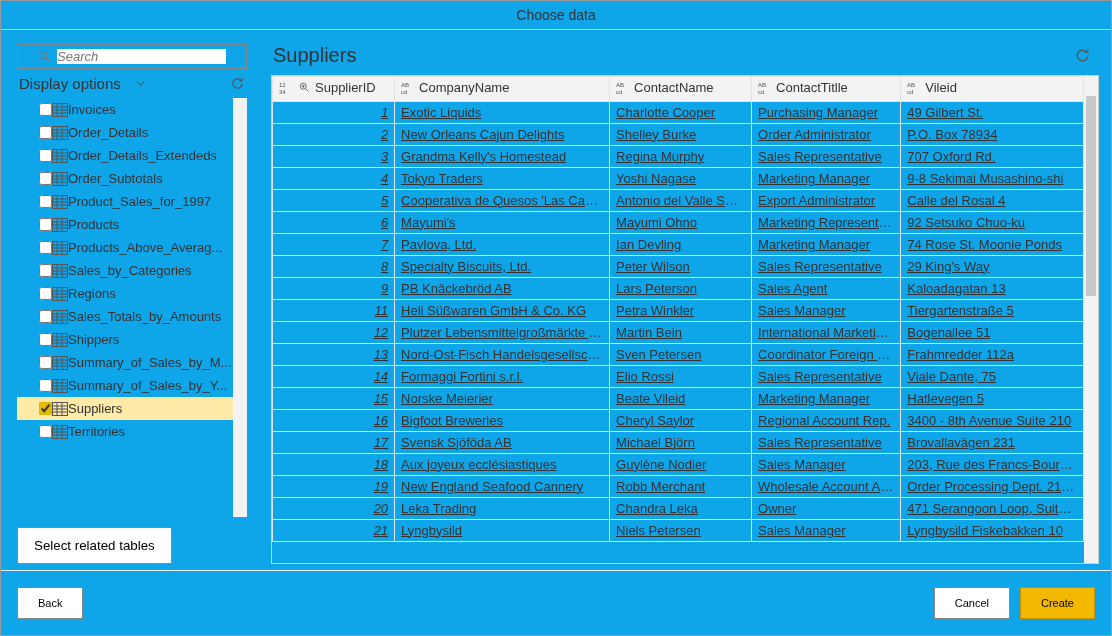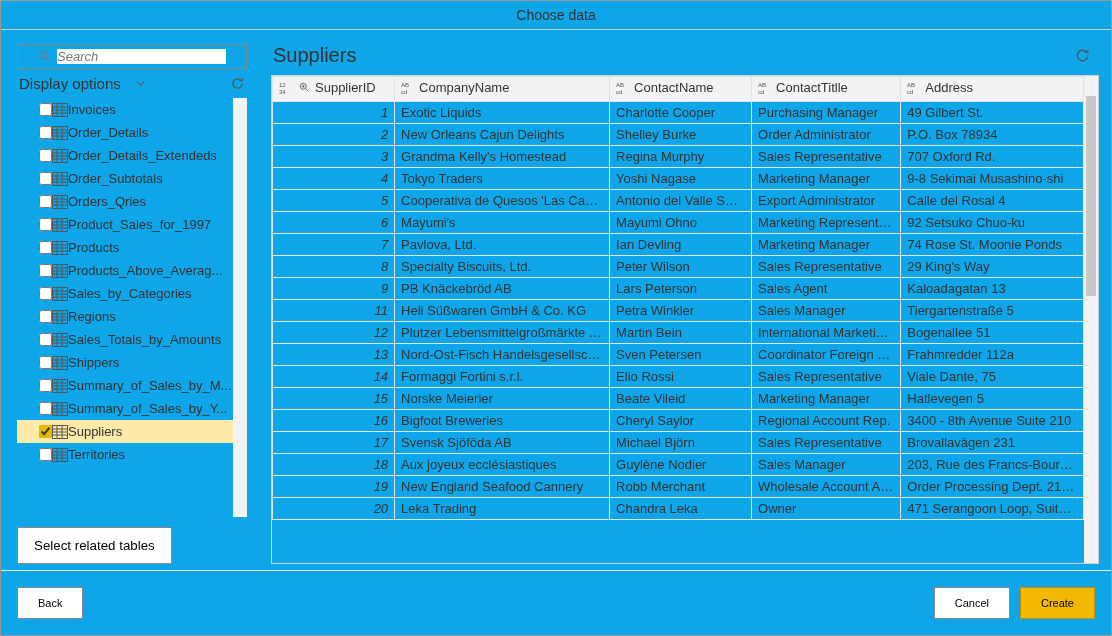--- a/index.html
+++ b/index.html
@@ -23,21 +23,21 @@
     .scroll-thumb { position: absolute; right: -14px; width: 10px; background: #c9c9c9; border-radius: 2px; }
     .select-related { margin-top: 10px; padding: 10px 16px; border: 1px solid #888; background: #fff; cursor: pointer; width: fit-content; }
 
     .right { flex: 1; display: flex; flex-direction: column; overflow: hidden; }
     .preview-header { display: flex; align-items: center; justify-content: space-between; padding: 0 8px 8px 2px; }
     .preview-header h2 { font-size: 20px; font-weight: 400; }
     .refresh-icon { cursor: pointer; }
 
     .grid-wrap { flex: 1; border: 1px solid #d0d0d0; overflow: hidden; position: relative; display: flex; }
     .grid-scroll { flex: 1; overflow: hidden; }
-    table { border-collapse: collapse; width: 100%; table-layout: fixed; }
+    table { border-collapse: collapse; width: 100%; table-layout: fixed; text-decoration: underline; }
     th, td { border: 1px solid #e3e3e3; padding: 3px 6px; text-align: left; white-space: nowrap; overflow: hidden; text-overflow: ellipsis; font-size: 13px; height: 21px; }
     th { background: #f3f3f3; font-weight: 400; position: relative; }
     th .col-hdr { display: inline-flex; align-items: center; gap: 4px; }
     .col-id { width: 117px; }
     .col-company { width: 206px; }
     .col-contact { width: 136px; }
     .col-title { width: 143px; }
     .col-addr { width: 175px; }
     td.num { text-align: right; font-style: italic; }
     .vsb { width: 14px; background: #f3f3f3; position: relative; }
@@ -135,34 +135,20 @@
                 <svg width="16" height="14" viewBox="0 0 16 14">
                   <rect x="0.5" y="0.5" width="15" height="13" fill="none" stroke="#555"></rect>
                   <line x1="0.5" y1="4" x2="15.5" y2="4" stroke="#555"></line>
                   <line x1="0.5" y1="7" x2="15.5" y2="7" stroke="#555"></line>
                   <line x1="0.5" y1="10" x2="15.5" y2="10" stroke="#555"></line>
                   <line x1="5" y1="0.5" x2="5" y2="13.5" stroke="#555"></line>
                   <line x1="10" y1="0.5" x2="10" y2="13.5" stroke="#555"></line>
                 </svg>
               </span>
               <span>Order_Subtotals</span>
-            </div>
-            <div class="tree-item">
-              <input type="checkbox" style="">
-              <span class="table-icon">
-                <svg width="16" height="14" viewBox="0 0 16 14">
-                  <rect x="0.5" y="0.5" width="15" height="13" fill="none" stroke="#555"></rect>
-                  <line x1="0.5" y1="4" x2="15.5" y2="4" stroke="#555"></line>
-                  <line x1="0.5" y1="7" x2="15.5" y2="7" stroke="#555"></line>
-                  <line x1="0.5" y1="10" x2="15.5" y2="10" stroke="#555"></line>
-                  <line x1="5" y1="0.5" x2="5" y2="13.5" stroke="#555"></line>
-                  <line x1="10" y1="0.5" x2="10" y2="13.5" stroke="#555"></line>
-                </svg>
-              </span>
-              <span>Orders_Qries</span>
             </div>
             <div class="tree-item">
               <input type="checkbox" style="">
               <span class="table-icon">
                 <svg width="16" height="14" viewBox="0 0 16 14">
                   <rect x="0.5" y="0.5" width="15" height="13" fill="none" stroke="#555"></rect>
                   <line x1="0.5" y1="4" x2="15.5" y2="4" stroke="#555"></line>
                   <line x1="0.5" y1="7" x2="15.5" y2="7" stroke="#555"></line>
                   <line x1="0.5" y1="10" x2="15.5" y2="10" stroke="#555"></line>
                   <line x1="5" y1="0.5" x2="5" y2="13.5" stroke="#555"></line>
@@ -385,21 +371,21 @@
                       </span>
                       <span>ContactTitlle</span>
                     </span></th>
                   <th><span class="col-hdr">
                       <span>
                         <svg width="14" height="14" viewBox="0 0 14 14">
                           <text x="0" y="6" font-size="6" fill="#555">AB</text>
                           <text x="0" y="13" font-size="6" fill="#555">cd</text>
                         </svg>
                       </span>
-                      <span>Address</span>
+                      <span>Vileid</span>
                     </span></th>
                 </tr>
               </thead>
             <tbody id="tbody">
                 <tr>
                   <td class="num">1</td>
                   <td>Exotic Liquids</td>
                   <td>Charlotte Cooper</td>
                   <td>Purchasing Manager</td>
                   <td>49 Gilbert St.</td>
@@ -522,20 +508,27 @@
                   <td>Robb Merchant</td>
                   <td>Wholesale Account Agent</td>
                   <td>Order Processing Dept. 2100 Paul Re</td>
                 </tr>
                 <tr>
                   <td class="num">20</td>
                   <td>Leka Trading</td>
                   <td>Chandra Leka</td>
                   <td>Owner</td>
                   <td>471 Serangoon Loop, Suite #402</td>
+                </tr>
+                <tr>
+                  <td class="num">21</td>
+                  <td>Lyngbysild</td>
+                  <td>Niels Petersen</td>
+                  <td>Sales Manager</td>
+                  <td>Lyngbysild Fiskebakken 10</td>
                 </tr>
               </tbody>
           </table>
 
         </div>
         <div class="vsb">
           <div class="thumb"></div>
         </div>
       </div>
     </div>

